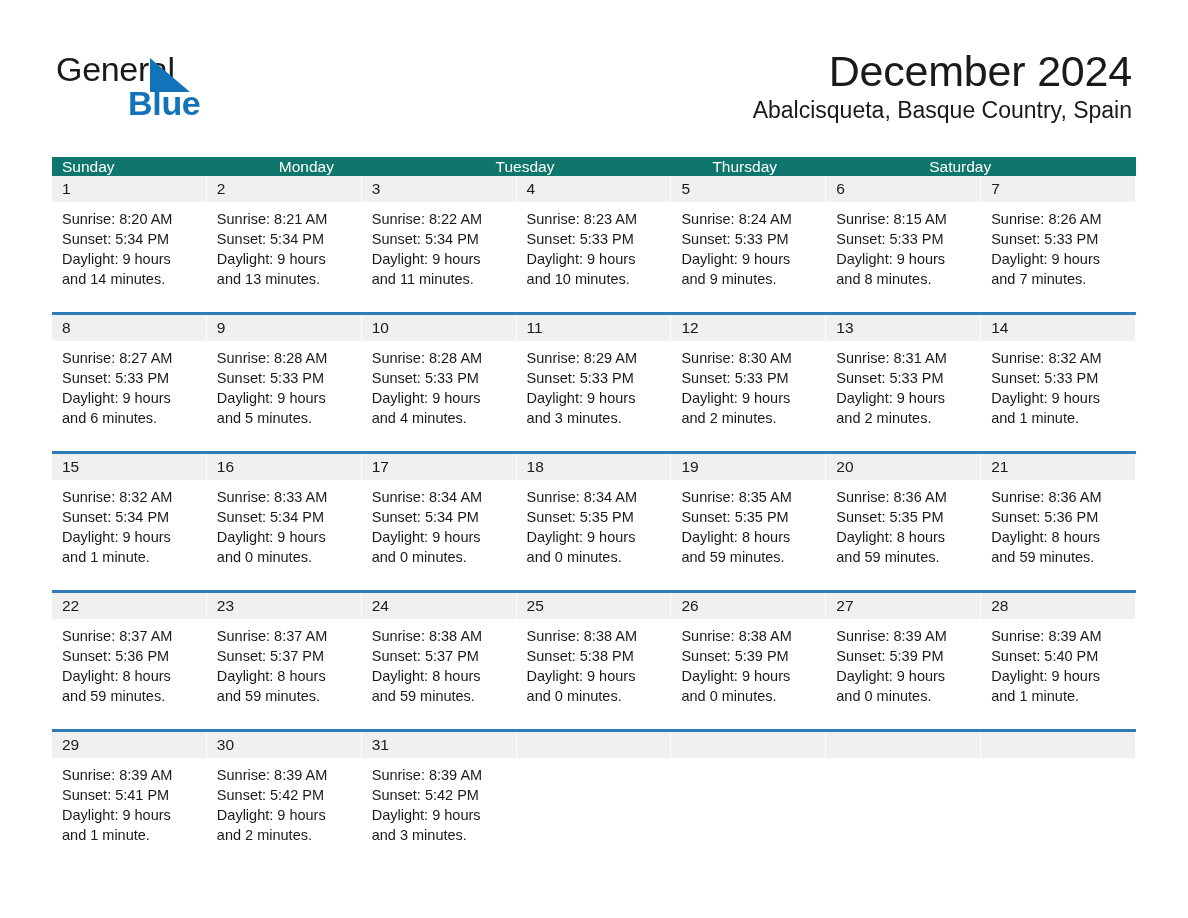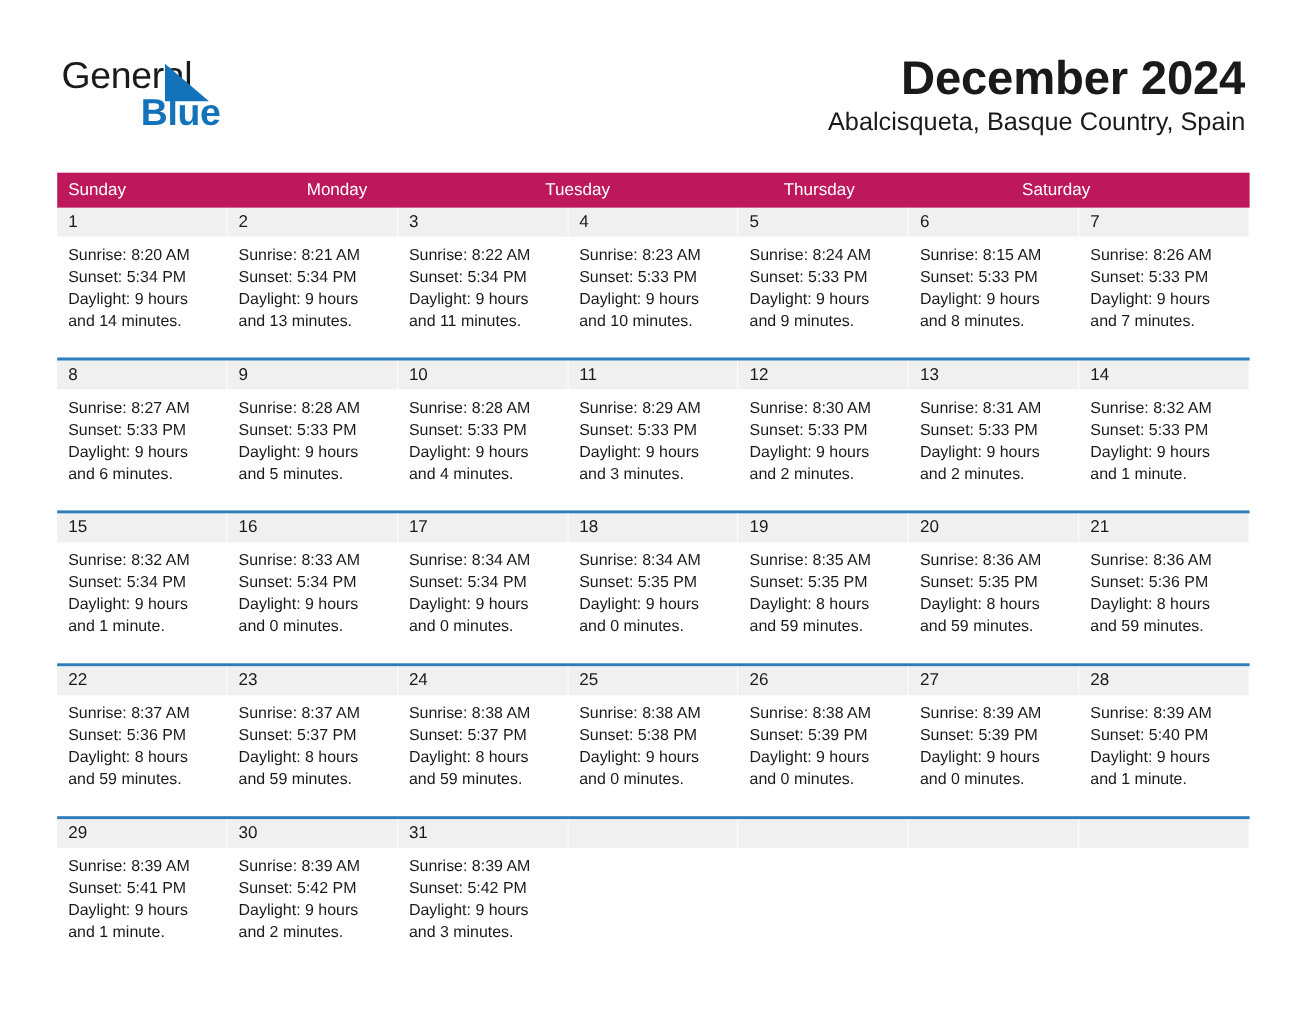--- a/index.html
+++ b/index.html
@@ -65,21 +65,21 @@
     line-height: 1;
   }
   .title-block {
     position: absolute;
     right: 56px;
     top: 48px;
     text-align: right;
   }
   .cal-title {
     font-size: 43px;
-    font-weight: 700;
+    font-weight: 400;
     color: #1a1a1a;
     line-height: 1.08;
     letter-spacing: -0.2px;
     white-space: nowrap;
   }
   .cal-subtitle {
     margin-top: 4px;
     font-size: 23px;
     font-weight: 400;
     color: #1a1a1a;
@@ -89,22 +89,23 @@
 
   
   .calendar {
     position: absolute;
     left: 52px;
     top: 157px;
     width: 1084px;
   }
   .dow-row {
     display: flex;
-    background: #be185d;
-    height: 32px;
+    background: #0f766e;
+    height: 19px;
+    align-items: center;
   }
   .dow-cell {
     flex: 1 1 0;
     color: #ffffff;
     font-size: 15.5px;
     line-height: 32px;
     padding-left: 10px;
     box-sizing: border-box;
     white-space: nowrap;
   }

